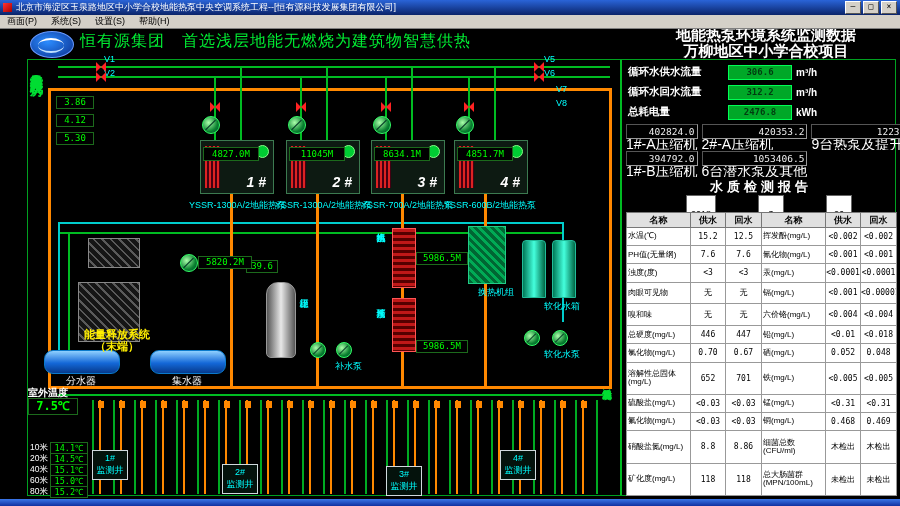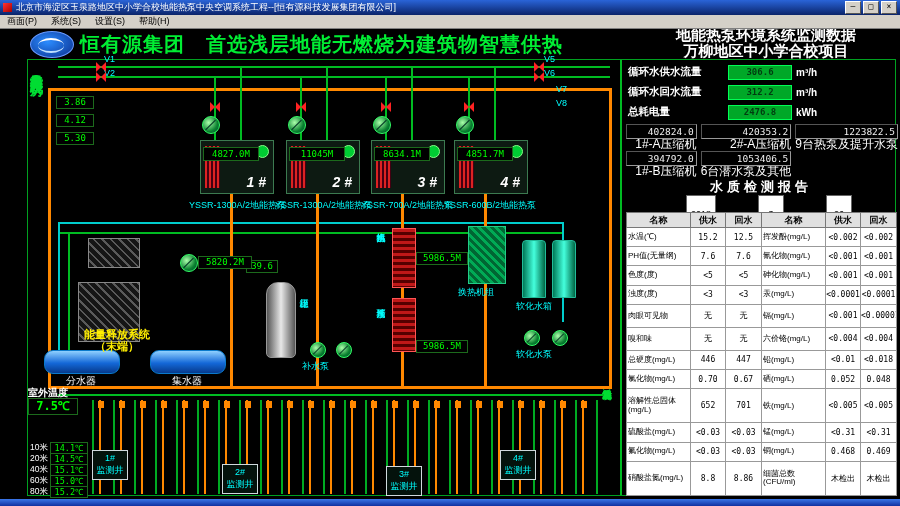--- a/index.html
+++ b/index.html
@@ -11,37 +11,37 @@
   .win-controls{display:flex;gap:2px}
   .winbtn{width:14px;height:11px;background:#d4d0c8;border:1px solid;border-color:#fff #555 #555 #fff;font-size:8px;line-height:9px;text-align:center;color:#000;font-family:"DejaVu Sans Mono",monospace}
   
   .menubar{position:absolute;left:0;top:15px;width:100%;height:13px;background:#d4d0c8;border-bottom:1px solid #808080;display:flex;align-items:center;z-index:50}
   .menu-item{font-size:9px;color:#000;padding:0 7px}
   
   .frame{position:absolute;left:27px;top:59px;width:869px;height:437px;border:1px solid #00a020;box-sizing:border-box}
   
   .logo{position:absolute;left:30px;top:31px;width:42px;height:25px;background:radial-gradient(ellipse at 40% 40%,#2b8cff,#0a2d8c);border-radius:50%;border:1px solid #69f}
   .logo::after{content:"";position:absolute;left:7px;top:6px;width:26px;height:11px;border-top:2px solid #fff;border-bottom:2px solid #bfe0ff;border-radius:50%}
-  .main-title{position:absolute;left:80px;top:31px;width:556px;color:#00ee33;font-size:20px;font-weight:bold;letter-spacing:1px;white-space:nowrap}
+  .main-title{position:absolute;left:80px;top:31px;width:556px;color:#00ee33;font-size:16px;font-weight:normal;letter-spacing:1px;white-space:nowrap}
   .proj-title{position:absolute;left:636px;top:27px;width:260px;color:#fff;font-size:15px;font-weight:bold;text-align:center;line-height:16px}
   
   .vtext{writing-mode:vertical-rl;text-orientation:upright;position:absolute;font-weight:bold}
   .label-left{left:27px;top:64px;height:295px;color:#00dd33;font-size:13px;letter-spacing:1px}
   .label-right{left:600px;top:383px;height:114px;color:#00dd33;font-size:9px}
   .vcyan{color:#0ff;font-size:9px;font-weight:normal}
   
   .metric-rows{position:absolute;left:628px;top:62px;width:268px}
   .metric-row{display:flex;align-items:center;height:20px}
   .metric-label{width:100px;color:#fff;font-size:10.5px;font-weight:bold}
   .led{background:#000;color:#00ff00;font-family:"DejaVu Sans Mono",monospace;border:1px solid #1c6a1c;font-size:9px;line-height:11px;text-align:center}
   .metric-led{width:62px;height:13px;line-height:13px;background:#00a828;color:#003c10;font-weight:bold;border:1px solid #0f5}
   .metric-unit{color:#fff;font-size:10px;font-weight:bold;margin-left:4px}
   .energy-grid{position:absolute;left:626px;top:124px;width:272px;display:grid;grid-template-columns:1fr 1fr 1fr;gap:1px 4px}
   .valbox{height:13px;background:#000;color:#eee;border:1px solid;border-color:#555 #999 #999 #555;font-family:"DejaVu Sans Mono",monospace;font-size:9.5px;line-height:13px;text-align:right;padding-right:2px}
-  .energy-label{color:#fff;font-size:12px;text-align:right;height:11px;line-height:11px;white-space:nowrap;overflow:hidden}
+  .energy-label{color:#fff;font-size:14px;text-align:left;height:11px;line-height:11px;white-space:nowrap;overflow:hidden}
   .report-title{position:absolute;left:626px;top:178px;width:270px;text-align:center;color:#fff;font-size:13px;font-weight:bold;letter-spacing:4px}
   .date-row{position:absolute;left:630px;top:195px;width:266px;display:flex;align-items:flex-end;gap:16px;color:#fff;font-size:10px}
   .datebox{background:#fff;color:#000;border:1px solid #666;font-size:9px;line-height:12px;padding:12px 4px;min-width:16px;text-align:center}
   .wq-table{position:absolute;left:626px;top:212px;width:270px;height:284px;border-collapse:collapse;table-layout:fixed;background:#fff}
   .wq-table th{background:#e0e0e0;font-size:9px;border:1px solid #777;height:14px;font-weight:bold;color:#000;padding:0}
   .wq-table td{border:1px solid #999;font-size:8px;color:#000;text-align:center;font-family:"DejaVu Sans Mono",monospace;overflow:hidden;padding:0}
   .wq-table td.tname{text-align:left;font-family:"Liberation Sans",sans-serif;padding-left:1px;line-height:1.05}
   
   .hp{position:absolute;height:2px}
   .vp{position:absolute;width:2px}
@@ -55,21 +55,21 @@
   .unit-label{position:absolute;right:7px;bottom:3px;color:#fff;font-size:14px;font-weight:bold;font-style:italic}
   .unit-led{position:absolute;top:147px;width:54px;height:12px;line-height:12px;z-index:6}
   .ul1{left:203px}.ul2{left:289px}.ul3{left:374px}.ul4{left:457px}
   .unit-model{position:absolute;top:199px;width:94px;color:#0ff;font-size:9px;text-align:center;white-space:nowrap;z-index:6}
   .um1{left:189px}.um2{left:275px}.um3{left:360px}.um4{left:443px}
   
   .pump{position:absolute;border-radius:50%;background:radial-gradient(circle at 35% 35%,#aaffaa,#0a8230 60%,#043);border:1px solid #3f6;z-index:5}
   .pump::after{content:"";position:absolute;left:46%;top:1px;bottom:1px;width:1px;background:#032;transform:rotate(45deg)}
   .cyl{position:absolute;background:linear-gradient(180deg,#8fd0ff,#1468d8 55%,#063a8c);border-radius:9px;border:1px solid #0a7acc;z-index:4}
   .eq-label{position:absolute;color:#fff;font-size:10px;font-weight:normal;text-align:center;z-index:6}
-  .cyan-label{position:absolute;color:#0ff;font-size:9px;text-align:left;z-index:6}
+  .cyan-label{position:absolute;color:#0ff;font-size:9px;text-align:right;z-index:6}
   .yellow-label{position:absolute;color:#ffee00;font-size:11px;font-weight:bold;line-height:12px;text-align:center;z-index:7}
   .hatch{position:absolute;background:repeating-linear-gradient(45deg,#151515 0 4px,#5a5a5a 4px 6px);border:1px solid #888;z-index:4}
   .redhx{position:absolute;background:repeating-linear-gradient(180deg,#c01818 0 3px,#500 3px 6px);border:1px solid #f55;z-index:4}
   .greenhx{position:absolute;background:repeating-linear-gradient(45deg,#063 0 3px,#0a5 3px 6px);border:1px solid #2c8;z-index:4}
   .tank{position:absolute;background:linear-gradient(90deg,#555,#e8e8e8 50%,#555);border-radius:12px 12px 5px 5px;border:1px solid #999;z-index:4}
   .softtank{position:absolute;background:linear-gradient(90deg,#075,#4fd 50%,#064);border:1px solid #2b9;border-radius:4px 4px 0 0;z-index:4}
   .valve{position:absolute;width:10px;height:10px;z-index:6}
   .valve::before,.valve::after{content:"";position:absolute;top:0}
   .valve::before{left:0;border-top:5px solid transparent;border-bottom:5px solid transparent;border-left:5px solid #f22}
   .valve::after{right:0;border-top:5px solid transparent;border-bottom:5px solid transparent;border-right:5px solid #f22}
@@ -218,28 +218,20 @@
 
         <tr>
           <td class="tname">PH值(无量纲)</td>
           <td>7.6</td>
           <td>7.6</td>
           <td class="tname">氰化物(mg/L)</td>
           <td>&lt;0.001</td>
           <td>&lt;0.001</td>
         </tr>
 
-        <tr>
-          <td class="tname">色度(度)</td>
-          <td>&lt;5</td>
-          <td>&lt;5</td>
-          <td class="tname">砷化物(mg/L)</td>
-          <td>&lt;0.001</td>
-          <td>&lt;0.001</td>
-        </tr>
 
         <tr>
           <td class="tname">浊度(度)</td>
           <td>&lt;3</td>
           <td>&lt;3</td>
           <td class="tname">汞(mg/L)</td>
           <td>&lt;0.0001</td>
           <td>&lt;0.0001</td>
         </tr>
 
@@ -308,20 +300,28 @@
 
         <tr>
           <td class="tname">硝酸盐氮(mg/L)</td>
           <td>8.8</td>
           <td>8.86</td>
           <td class="tname">细菌总数(CFU/ml)</td>
           <td>木检出</td>
           <td>木检出</td>
         </tr>
 
+        <tr>
+          <td class="tname">矿化度(mg/L)</td>
+          <td>118</td>
+          <td>118</td>
+          <td class="tname">总大肠菌群(MPN/100mL)</td>
+          <td>未检出</td>
+          <td>未检出</td>
+        </tr>
       </tbody>
   </table>
 
   <div class="hp g" style="left:58px;top:66px;width:552px"></div>
   <div class="hp g" style="left:58px;top:76px;width:552px"></div>
   <div class="hp o t3" style="left:48px;top:88px;width:564px"></div>
   <div class="vp o w3" style="left:48px;top:88px;height:300px"></div>
   <div class="vp o w3" style="left:609px;top:88px;height:300px"></div>
   <div class="hp o t3" style="left:48px;top:386px;width:564px"></div>
   <div class="hp g" style="left:58px;top:394px;width:546px"></div>

